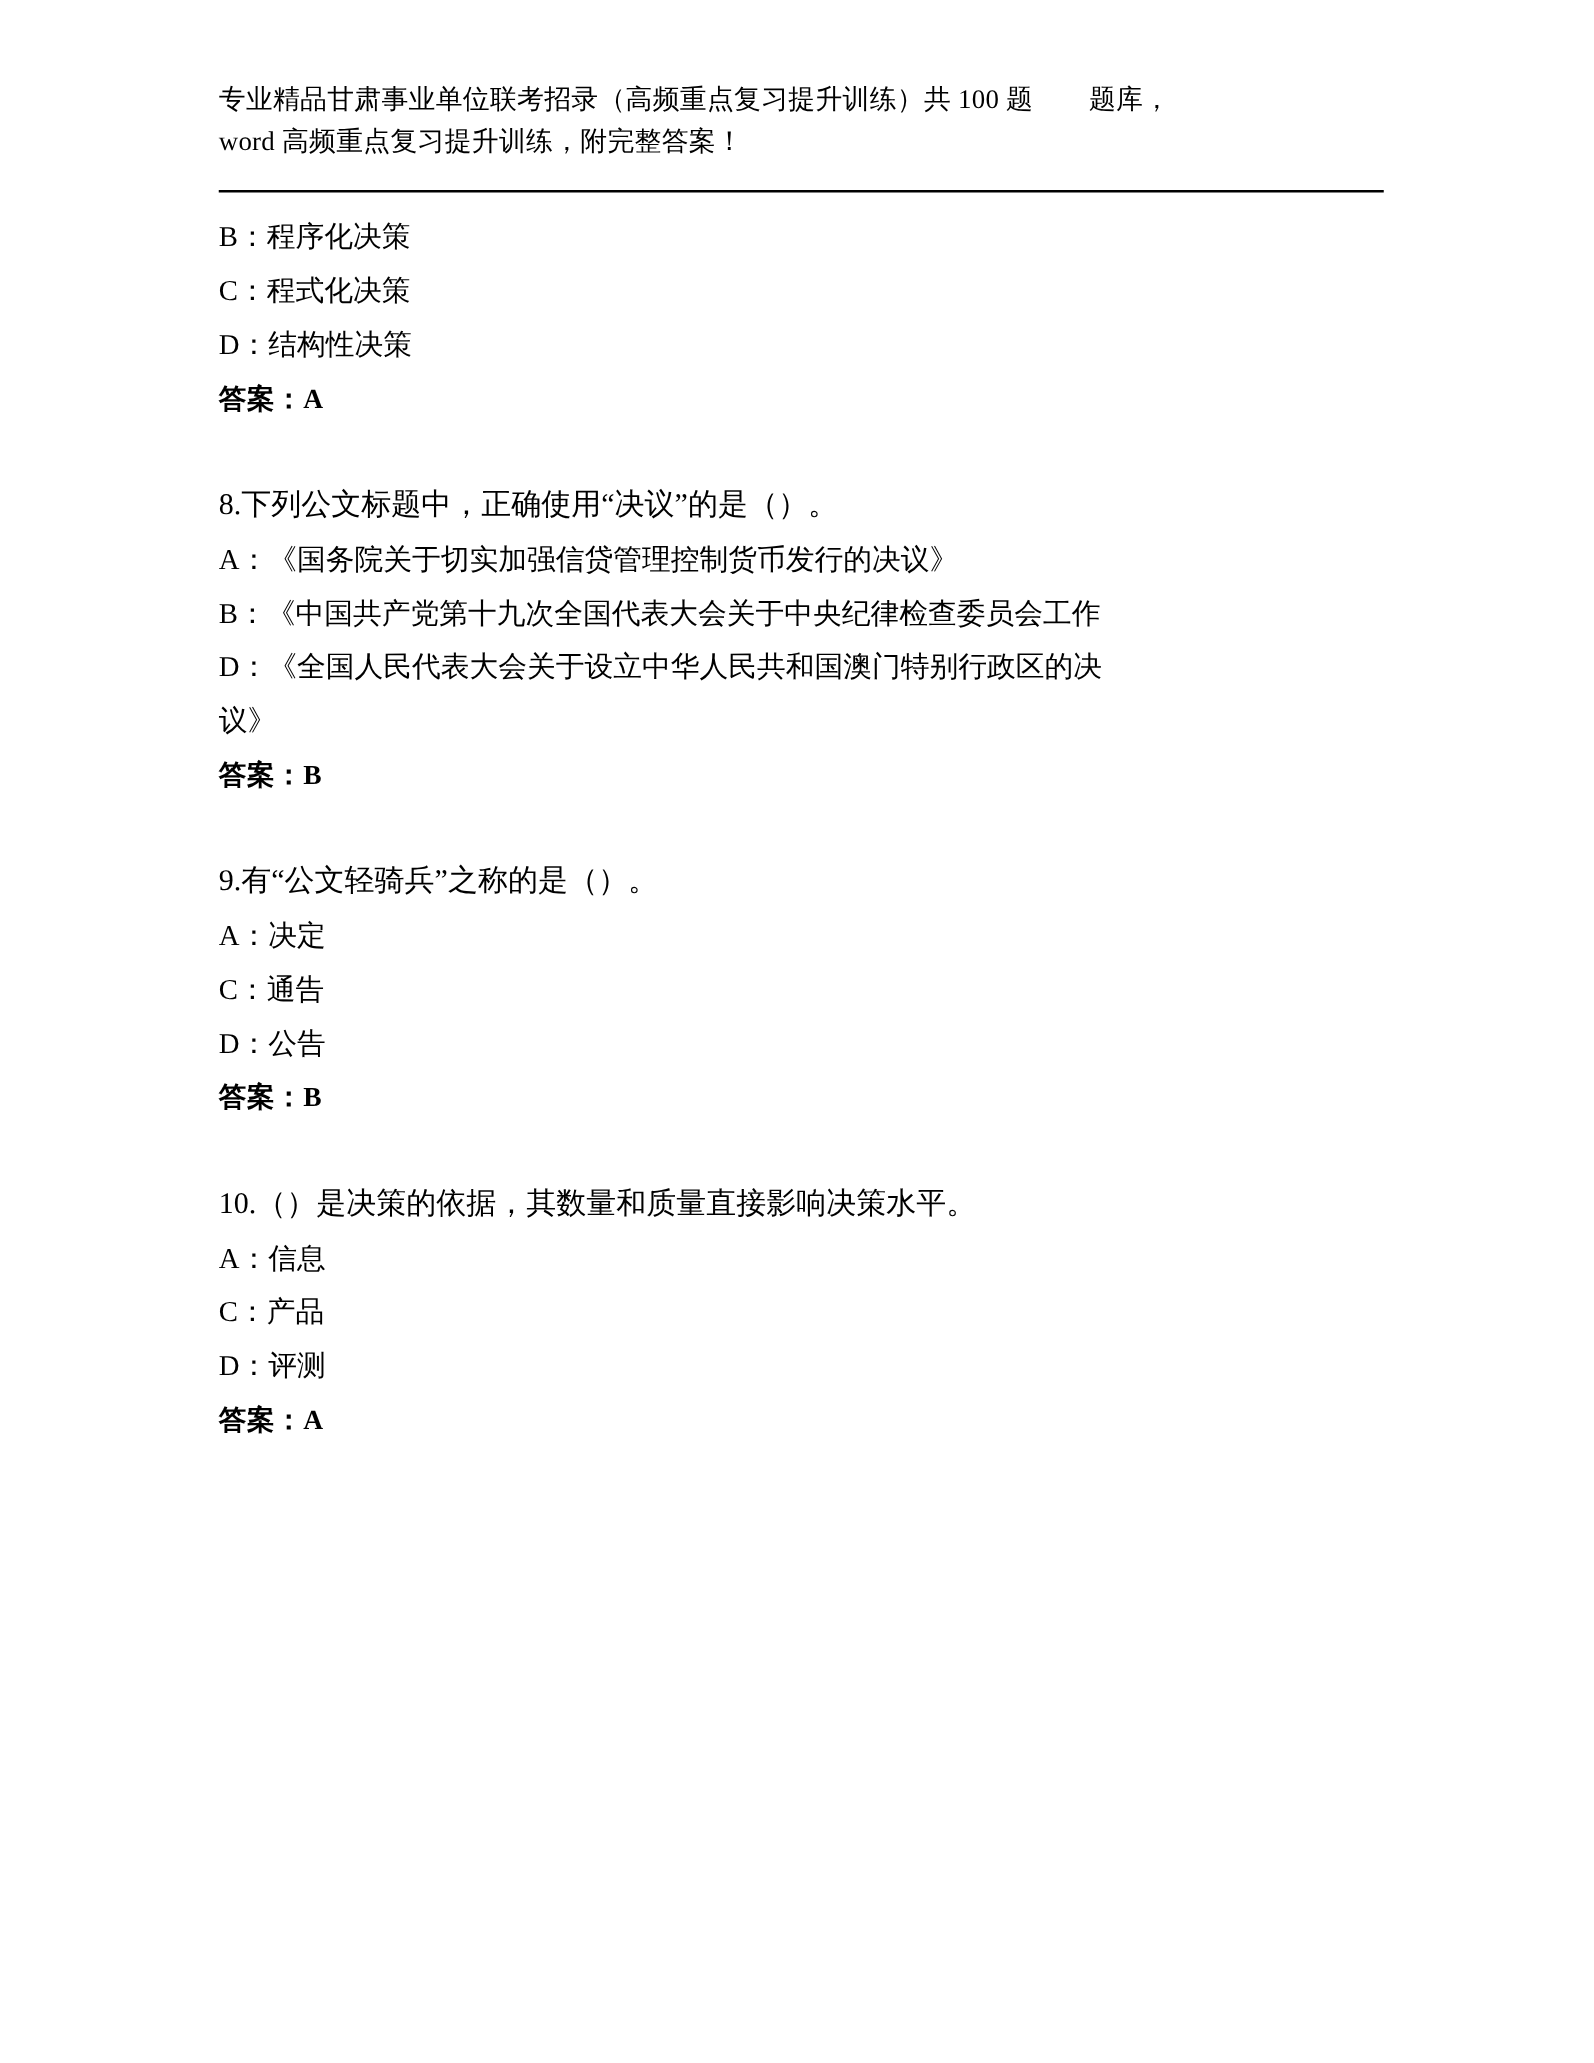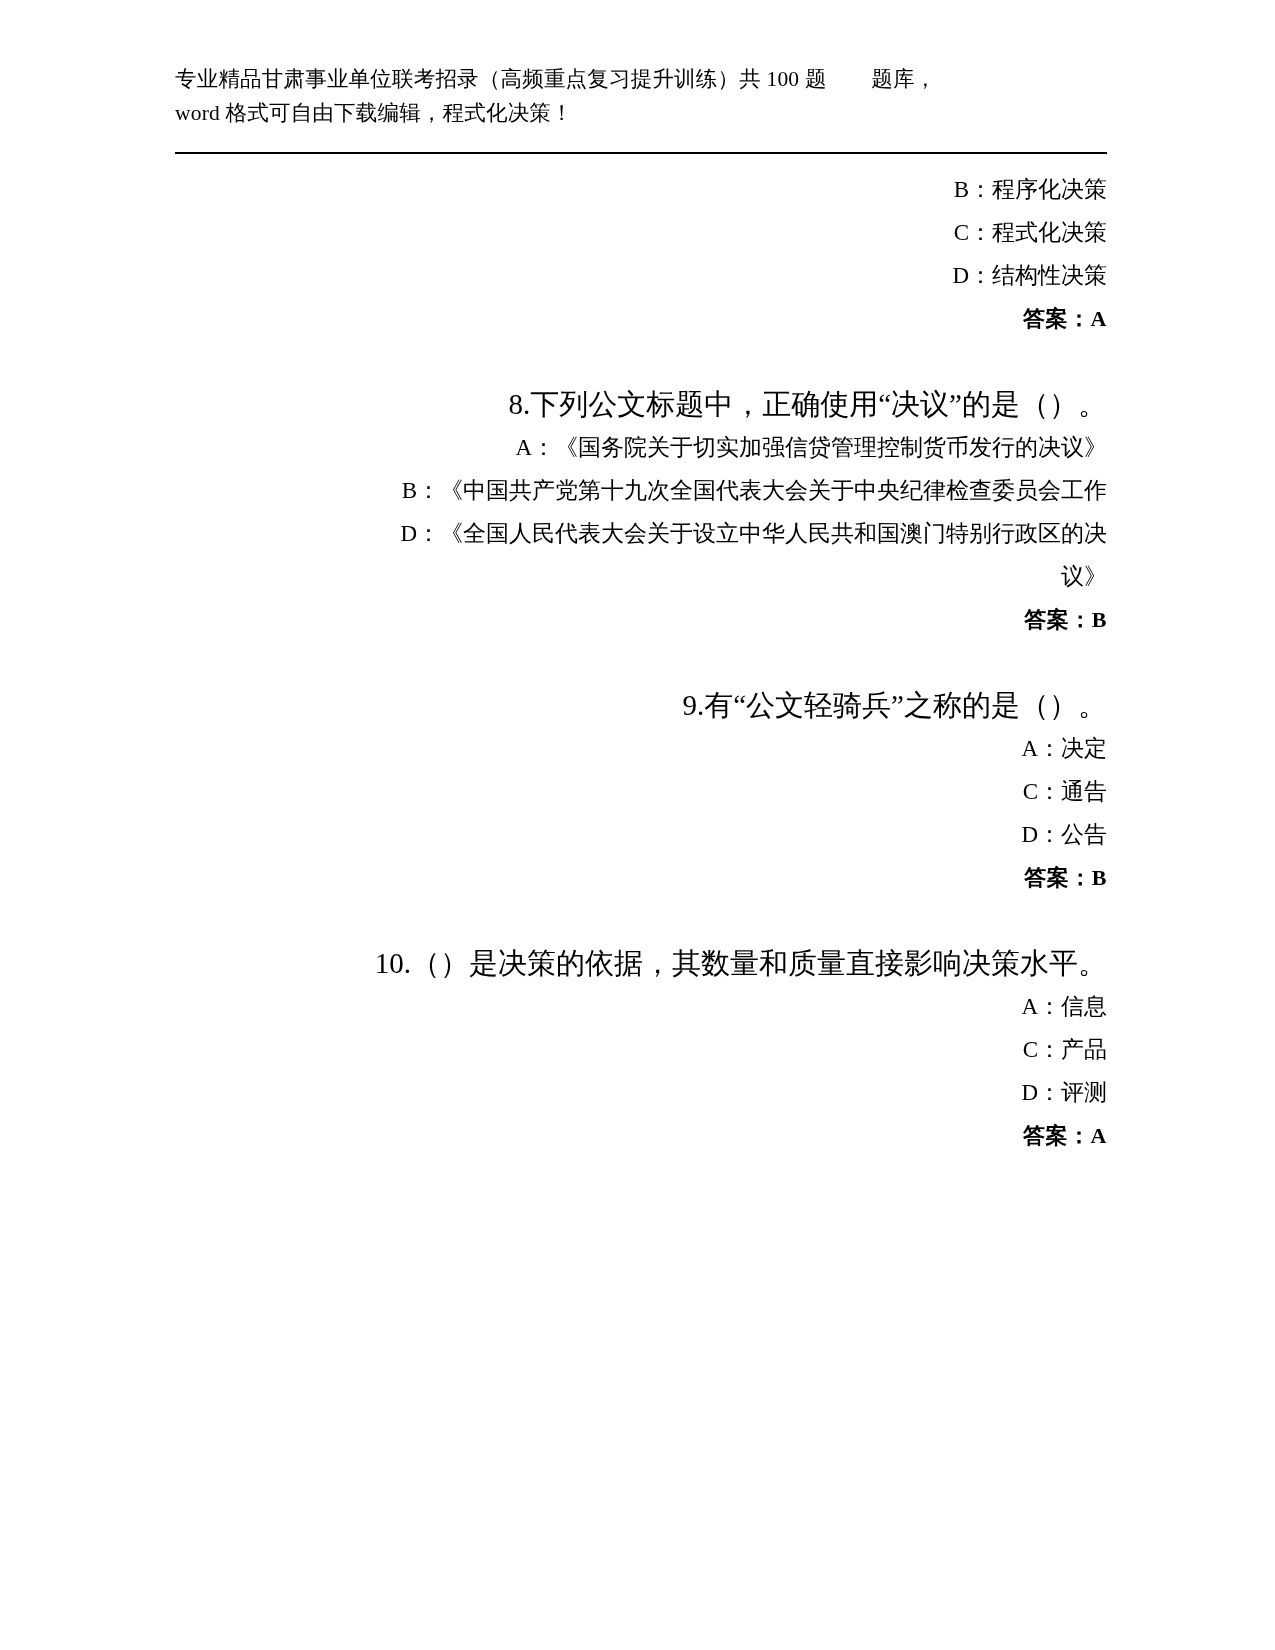--- a/index.html
+++ b/index.html
@@ -37,49 +37,48 @@
     height: 0;
   }
   .body-text {
     padding-top: 14px;
     font-size: 23px;
     line-height: 43px;
     color: #000;
   }
   .opt, .ans, .qline {
     white-space: pre-wrap;
-    text-align: right;
   }
   .ans {
     font-family: Liberation Serif, serif;
     font-weight: bold;
     font-size: 22px;
     letter-spacing: 0.5px;
   }
   .block {
     margin: 0;
   }
   .gap {
     height: 43px;
   }
   .qline {
-    font-size: 29px;
+    font-size: 24px;
   }
   .indent-cont {
     
   }
 </style>
 </head>
 <body>
 
 <div class="page">
 
   <div class="header">
     <div class="line1">专业精品甘肃事业单位联考招录（高频重点复习提升训练）共 100 题        题库，</div>
-    <div class="line2">word 格式可自由下载编辑，程式化决策！</div>
+    <div class="line2">word 高频重点复习提升训练，附完整答案！</div>
   </div>
 
   <div class="header-rule"></div>
 
   <div class="body-text">
 
     <div class="block">
       <div class="opt">B：程序化决策</div>
       <div class="opt">C：程式化决策</div>
       <div class="opt">D：结构性决策</div>

